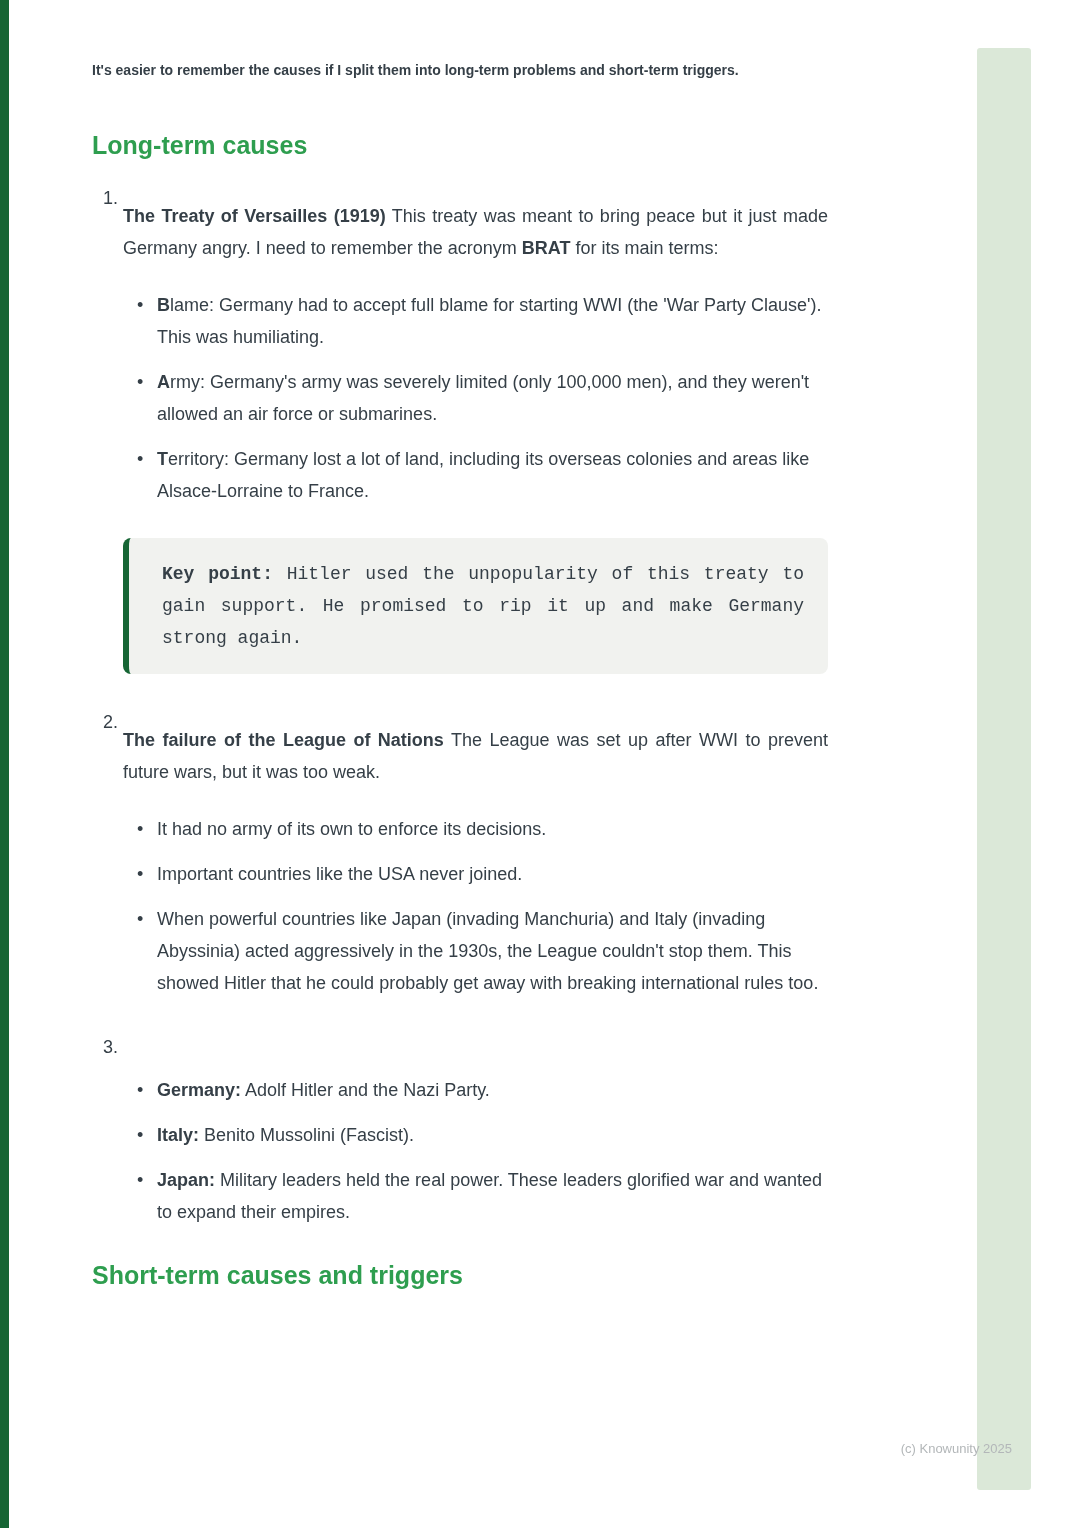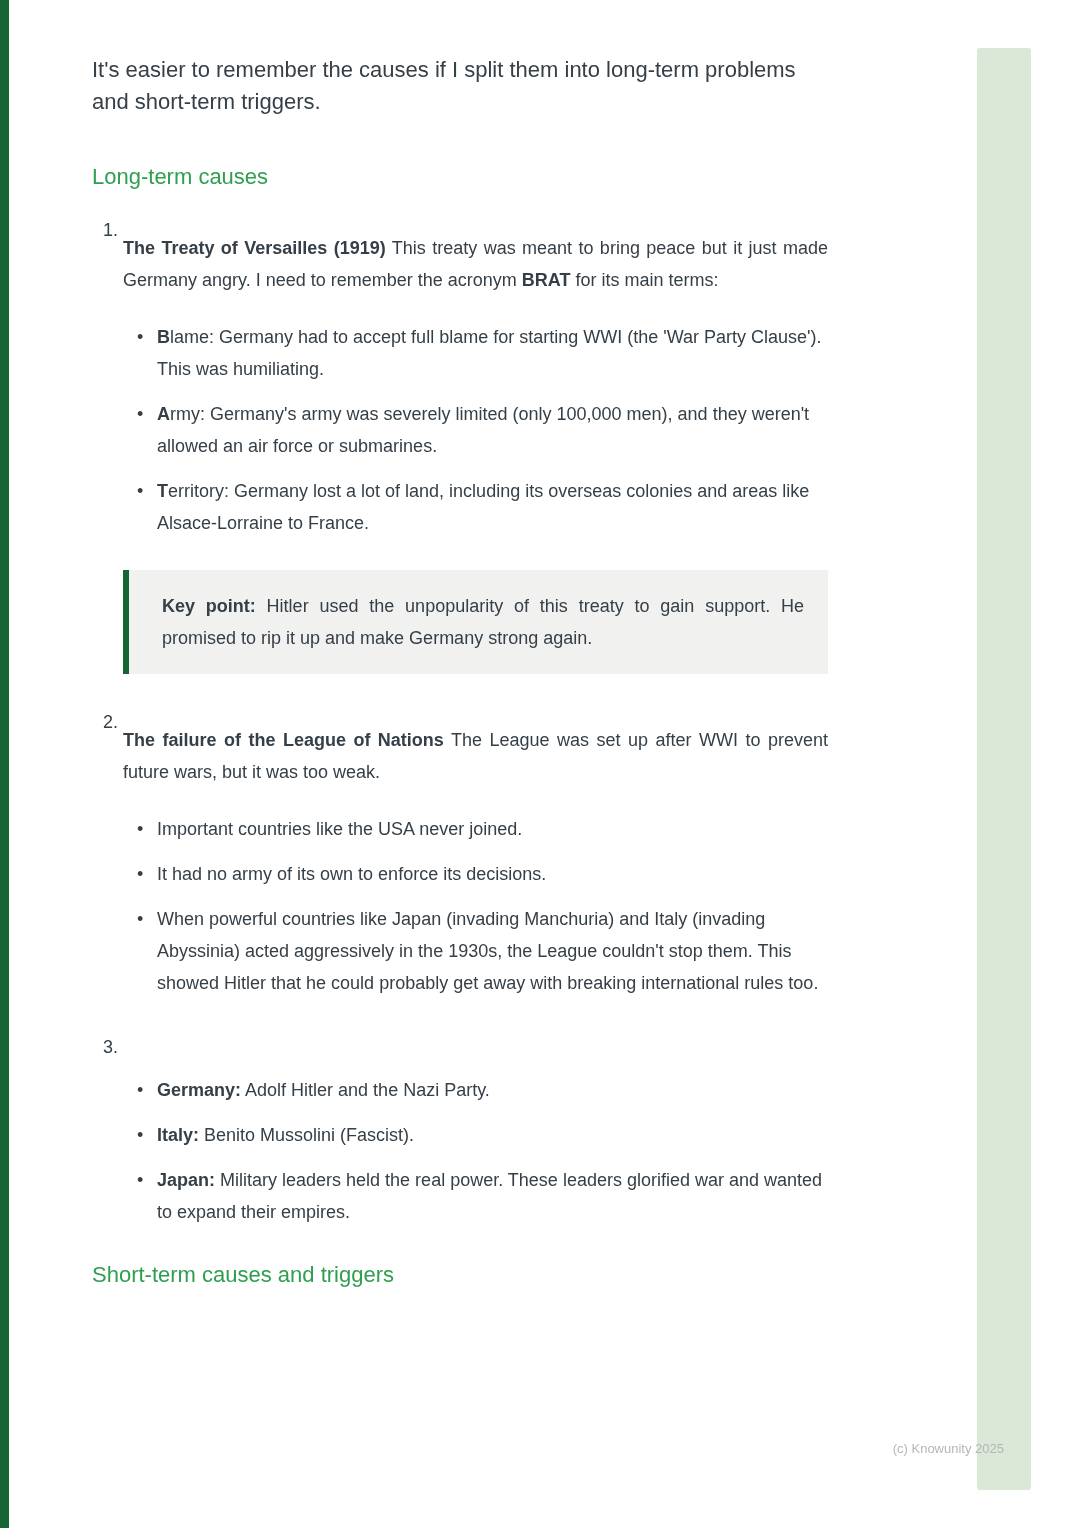--- a/index.html
+++ b/index.html
@@ -13,45 +13,46 @@
   *{box-sizing:border-box;}
   html,body{margin:0;padding:0;}
   body{
     width:1080px;height:1528px;position:relative;overflow:hidden;
     background:#ffffff;color:var(--text);
     font-family:"Liberation Sans","DejaVu Sans",sans-serif;
   }
   .left-strip{position:absolute;left:0;top:0;width:9px;height:1528px;background:var(--dark-green);}
   .right-bar{position:absolute;left:977px;top:48px;width:54px;height:1442px;background:var(--bar-green);border-radius:3px;}
   .content{position:absolute;left:92px;top:54px;width:736px;}
-  .intro{font-size:22px;line-height:32px;margin:0 0 44px 0;}
+  .intro{font-size:14px;line-height:32px;margin:0 0 44px 0;font-weight:bold;}
   h2.section-heading{
-    font-size:22px;line-height:30px;font-weight:400;color:var(--green);
+    font-size:25px;line-height:30px;font-weight:700;color:var(--green);
     margin:0 0 22px 0;
   }
   h2.section-heading.short{margin-top:10px;margin-bottom:0;}
   .num-item{display:flex;margin-bottom:32px;font-size:18px;line-height:32px;}
   .num{flex:0 0 31px;padding-left:11px;}
   .num-body{flex:1;min-width:0;margin-top:18px;}
   .item-para{margin:0;text-align:justify;}
   .b{font-weight:700;}
   .sub-list{list-style:none;margin:25px 0 0 0;padding:0 0 0 14px;}
   .sub-list li{position:relative;padding-left:20px;margin-bottom:13px;}
   .sub-list li:last-child{margin-bottom:0;}
   .sub-list li::before{content:"\2022";position:absolute;left:0;top:0;color:var(--text);}
   .callout{
     background:var(--callout-bg);
     border-left:6px solid var(--dark-green);
-    border-radius:0;
+    border-radius:8px;
     margin-top:31px;
     padding:20px 24px 20px 33px;
     text-align:justify;
+    font-family:Liberation Mono, monospace;
   }
   .footer{
-    position:absolute;right:76px;bottom:72px;
+    position:absolute;right:68px;bottom:72px;
     font-size:13px;color:var(--muted);z-index:2;
   }
 </style>
 </head>
 <body>
 
 <div class="left-strip"></div>
 <div class="right-bar"></div>
 
 <div class="content">
@@ -71,22 +72,22 @@
       </ul>
       <div class="callout"><span class="b">Key point:</span><span> Hitler used the unpopularity of this treaty to gain support. He promised to rip it up and make Germany strong again.</span></div>
     </div>
   </div>
 
   <div class="num-item">
     <span class="num">2.</span>
     <div class="num-body">
       <p class="item-para"><span class="b">The failure of the League of Nations</span><span> The League was set up after WWI to prevent future wars, but it was too weak.</span></p>
       <ul class="sub-list">
+        <li><span>It had no army of its own to enforce its decisions.</span></li>
         <li><span>Important countries like the USA never joined.</span></li>
-        <li><span>It had no army of its own to enforce its decisions.</span></li>
         <li><span>When powerful countries like Japan (invading Manchuria) and Italy (invading Abyssinia) acted aggressively in the 1930s, the League couldn't stop them. This showed Hitler that he could probably get away with breaking international rules too.</span></li>
       </ul>
     </div>
   </div>
 
   <div class="num-item">
     <span class="num">3.</span>
     <div class="num-body">
       <ul class="sub-list">
         <li><span class="b">Germany:</span><span> Adolf Hitler and the Nazi Party.</span></li>

